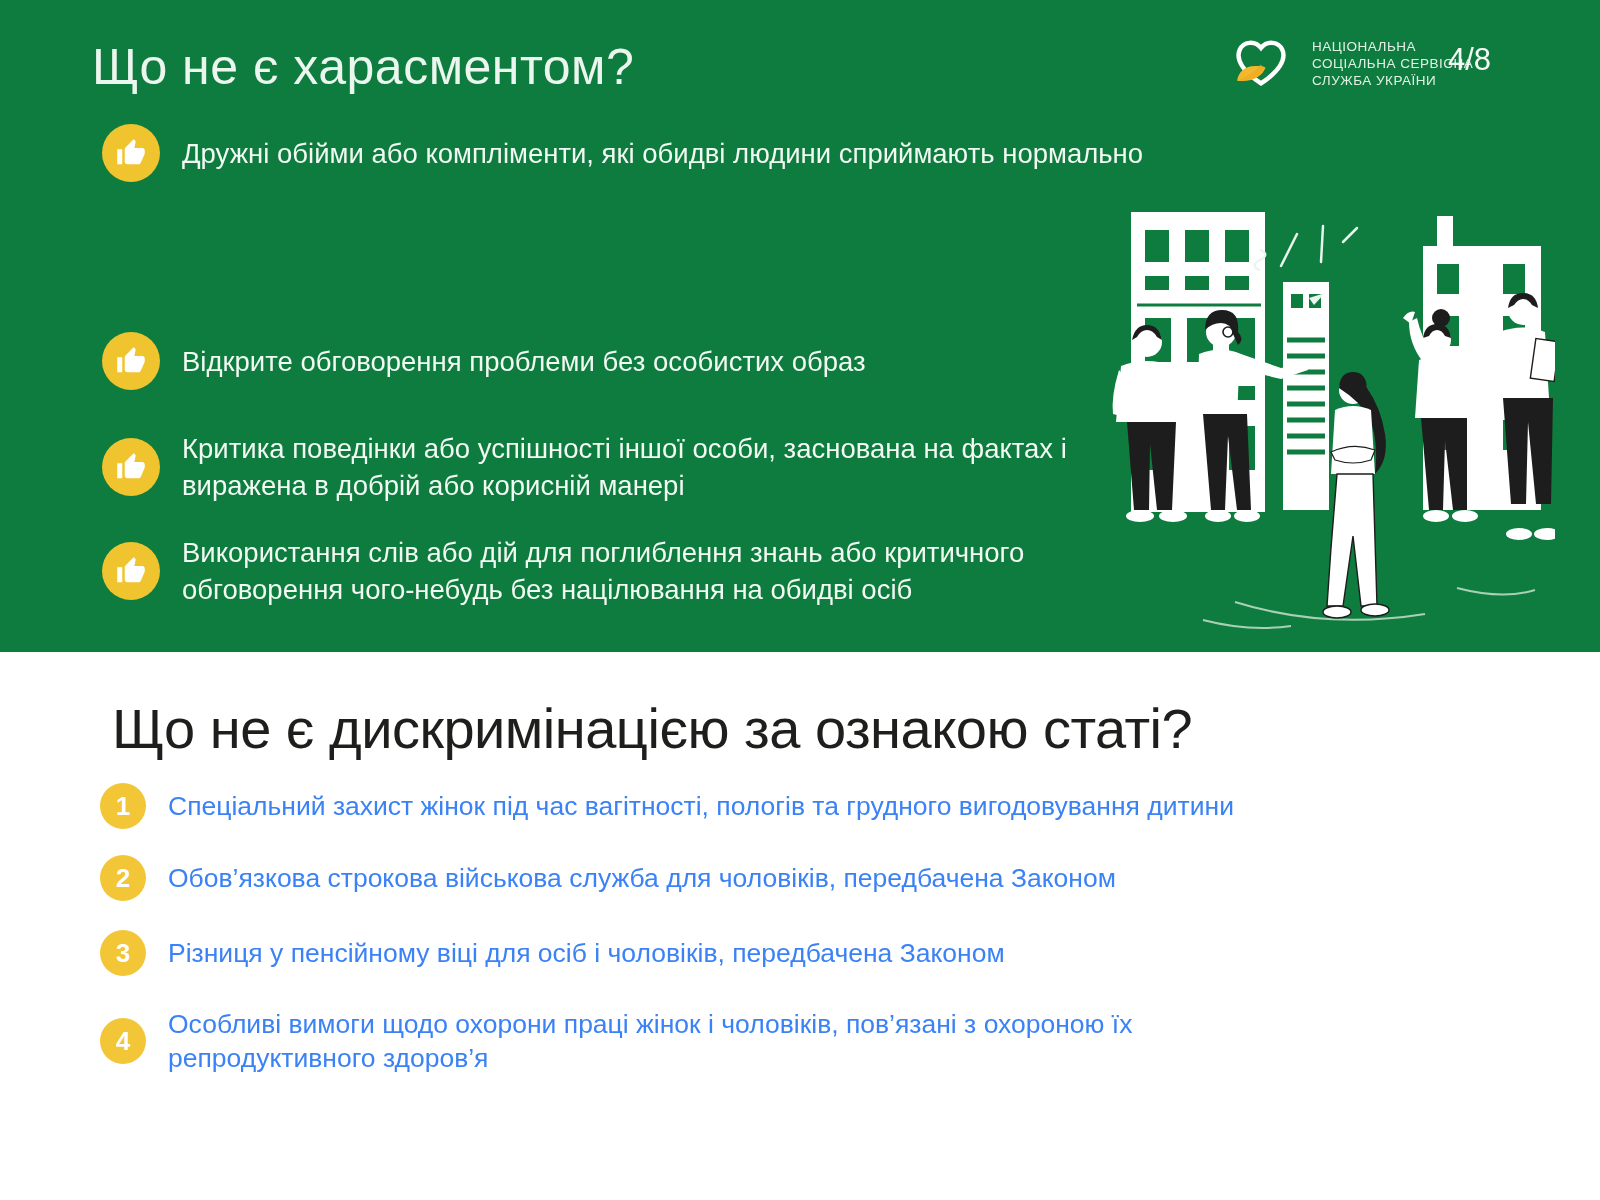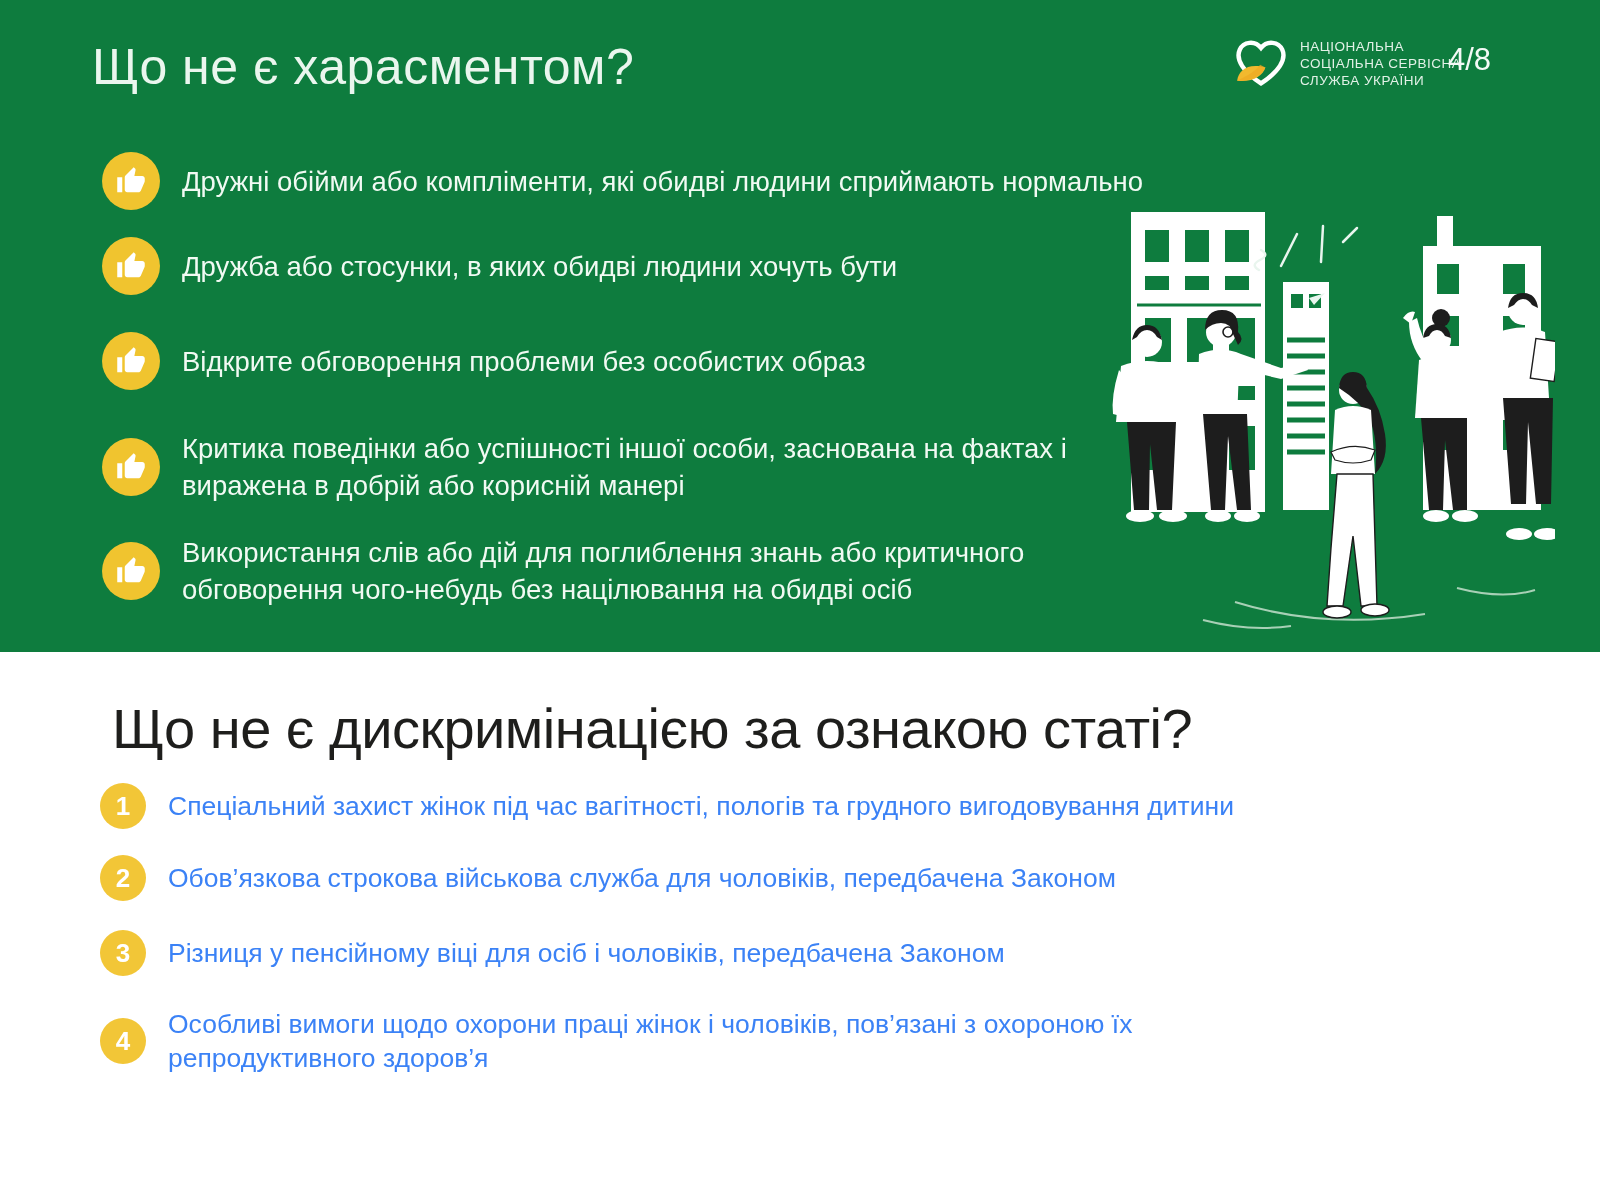--- a/index.html
+++ b/index.html
@@ -16,39 +16,39 @@
   .g-title{
     position:absolute;left:92px;top:38px;margin:0;
     font-size:50px;font-weight:300;letter-spacing:0.5px;
     color:#eaf6ee;
   }
   .logo{
     position:absolute;left:1230px;top:34px;display:flex;align-items:center;
   }
   .logo-mark{width:62px;height:58px;flex:0 0 auto;}
   .logo-text{
-    margin-left:8px;color:#e2f1e7;font-size:13.5px;line-height:17px;
+    margin-left:20px;color:#e2f1e7;font-size:13.5px;line-height:17px;
     letter-spacing:0.5px;font-weight:500;white-space:nowrap;
   }
   .page-indicator{
     position:absolute;left:1448px;top:42px;
     font-size:31px;color:#f4faf6;font-weight:400;
   }
   .g-row{
     position:absolute;left:102px;display:flex;align-items:center;z-index:2;
   }
   .thumb-circle{
     width:58px;height:58px;border-radius:50%;background:#f0c42f;
     display:flex;align-items:center;justify-content:center;flex:0 0 auto;
     margin-right:22px;
   }
   .g-row-text{
     font-size:27.5px;line-height:37px;color:#f1faf3;font-weight:400;
   }
-  .g-row1{top:152px;} .g-row1 .g-row-text{max-width:1260px;}
+  .g-row1{top:124px;} .g-row1 .g-row-text{max-width:1260px;}
   .g-row2{top:237px;} .g-row2 .g-row-text{max-width:1000px;}
   .g-row3{top:332px;} .g-row3 .g-row-text{max-width:1000px;}
   .g-row4{top:430px;} .g-row4 .g-row-text{max-width:890px;}
   .g-row5{top:534px;} .g-row5 .g-row-text{max-width:1000px;}
   .illustration{
     position:absolute;left:1085px;top:190px;width:470px;height:448px;z-index:1;
   }
   
   .white-section{
     position:absolute;left:0;top:652px;width:1600px;height:548px;background:#ffffff;
@@ -100,28 +100,20 @@
 
     <div class="g-row g-row1">
       <span class="thumb-circle">
         <svg width="30" height="30" viewBox="0 0 24 24">
             <path fill="#ffffff" d="M1 21h4V9H1v12zM23 10c0-1.1-.9-2-2-2h-6.31l.95-4.57.03-.32c0-.41-.17-.79-.44-1.06L14.17 1 7.59 7.59C7.22 7.95 7 8.45 7 9v10c0 1.1.9 2 2 2h9c.83 0 1.54-.5 1.84-1.22l3.02-7.05c.09-.23.14-.47.14-.73v-2z"></path>
           </svg>
       </span>
       <span class="g-row-text">Дружні обійми або компліменти, які обидві людини сприймають нормально</span>
     </div>
 
-    <div class="g-row g-row2">
-      <span class="thumb-circle">
-        <svg width="30" height="30" viewBox="0 0 24 24">
-            <path fill="#ffffff" d="M1 21h4V9H1v12zM23 10c0-1.1-.9-2-2-2h-6.31l.95-4.57.03-.32c0-.41-.17-.79-.44-1.06L14.17 1 7.59 7.59C7.22 7.95 7 8.45 7 9v10c0 1.1.9 2 2 2h9c.83 0 1.54-.5 1.84-1.22l3.02-7.05c.09-.23.14-.47.14-.73v-2z"></path>
-          </svg>
-      </span>
-      <span class="g-row-text">Дружба або стосунки, в яких обидві людини хочуть бути</span>
-    </div>
 
     <div class="g-row g-row3">
       <span class="thumb-circle">
         <svg width="30" height="30" viewBox="0 0 24 24">
             <path fill="#ffffff" d="M1 21h4V9H1v12zM23 10c0-1.1-.9-2-2-2h-6.31l.95-4.57.03-.32c0-.41-.17-.79-.44-1.06L14.17 1 7.59 7.59C7.22 7.95 7 8.45 7 9v10c0 1.1.9 2 2 2h9c.83 0 1.54-.5 1.84-1.22l3.02-7.05c.09-.23.14-.47.14-.73v-2z"></path>
           </svg>
       </span>
       <span class="g-row-text">Відкрите обговорення проблеми без особистих образ</span>
     </div>
 

